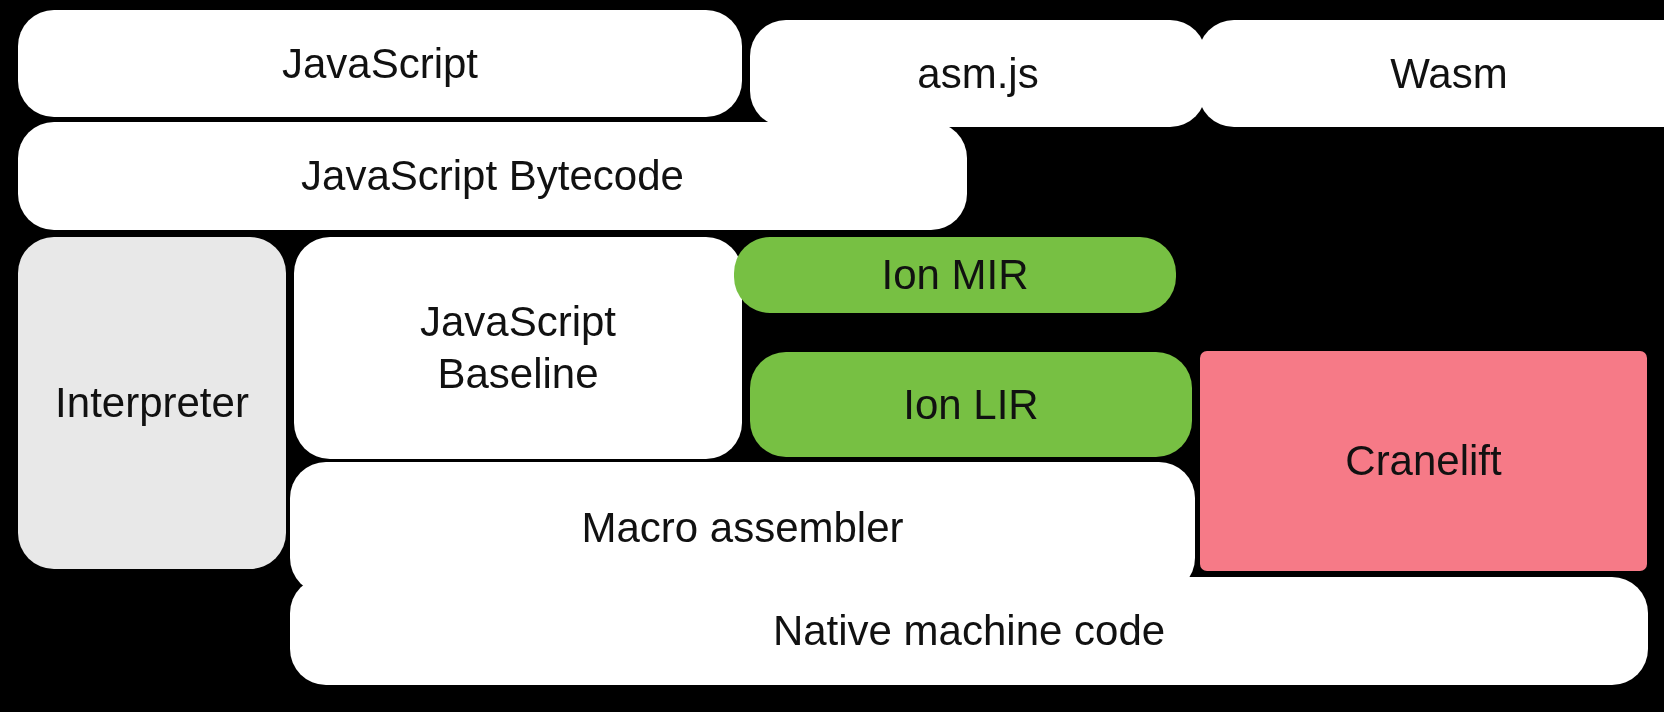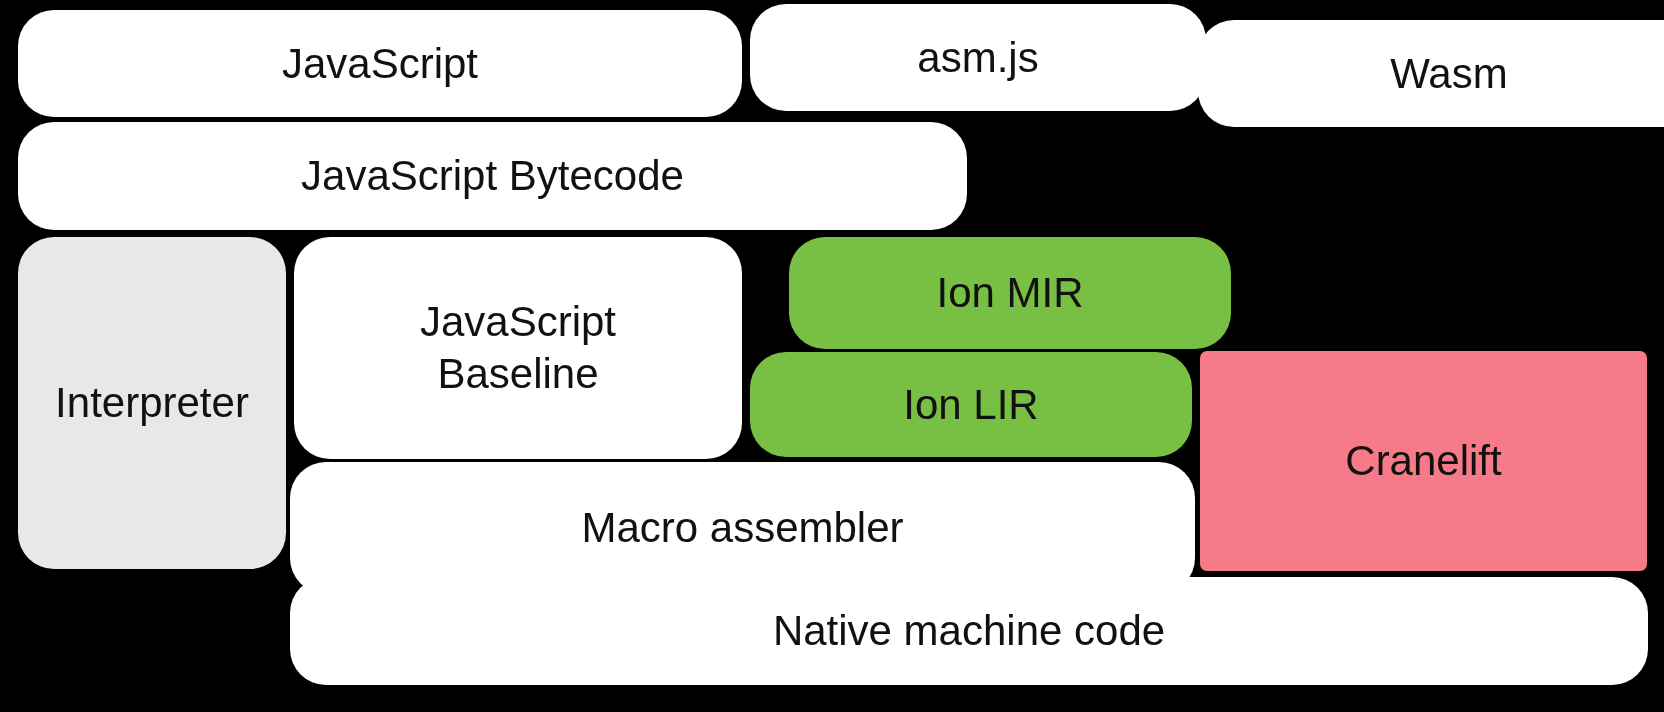--- a/index.html
+++ b/index.html
@@ -27,27 +27,27 @@
     color: var(--text, #111);
     white-space: pre-line;
     box-sizing: border-box;
   }
   .fill-white { background: var(--box-white, #fff); }
   .fill-gray  { background: var(--box-gray, #e8e8e8); }
   .fill-green { background: var(--box-green, #77c043); }
   .fill-pink  { background: var(--box-pink, #f67a87); border-radius: 7px; }
 
   #node-javascript            { left: 18px;   top: 10px;  width: 724px;  height: 107px; }
-  #node-asmjs                 { left: 750px;  top: 4px;  width: 456px;  height: 107px; }
+  #node-asmjs                 { left: 750px;  top: 20px;  width: 456px;  height: 107px; }
   #node-wasm                  { left: 1198px; top: 10px;  width: 502px;  height: 107px; margin-top: 10px; }
   #node-javascript-bytecode   { left: 18px;   top: 122px; width: 949px;  height: 108px; }
   #node-baldrmonkey           { left: 975px;  top: 122px; width: 448px;  height: 108px; }
   #node-interpreter           { left: 18px;   top: 237px; width: 268px;  height: 332px; }
   #node-javascript-baseline   { left: 294px;  top: 237px; width: 448px;  height: 222px; }
-  #node-ion-mir               { left: 789px;  top: 237px; width: 442px;  height: 112px; }
+  #node-ion-mir               { left: 734px;  top: 237px; width: 442px;  height: 76px; }
   #node-ion-lir               { left: 750px;  top: 352px; width: 442px;  height: 105px; }
   #node-cranelift             { left: 1200px; top: 351px; width: 447px;  height: 220px; }
   #node-macro-assembler       { left: 290px;  top: 462px; width: 905px;  height: 132px; }
   #node-native-machine-code   { left: 290px;  top: 577px; width: 1358px; height: 108px; }
 </style>
 </head>
 <body>
 
 <div class="stage">
 

